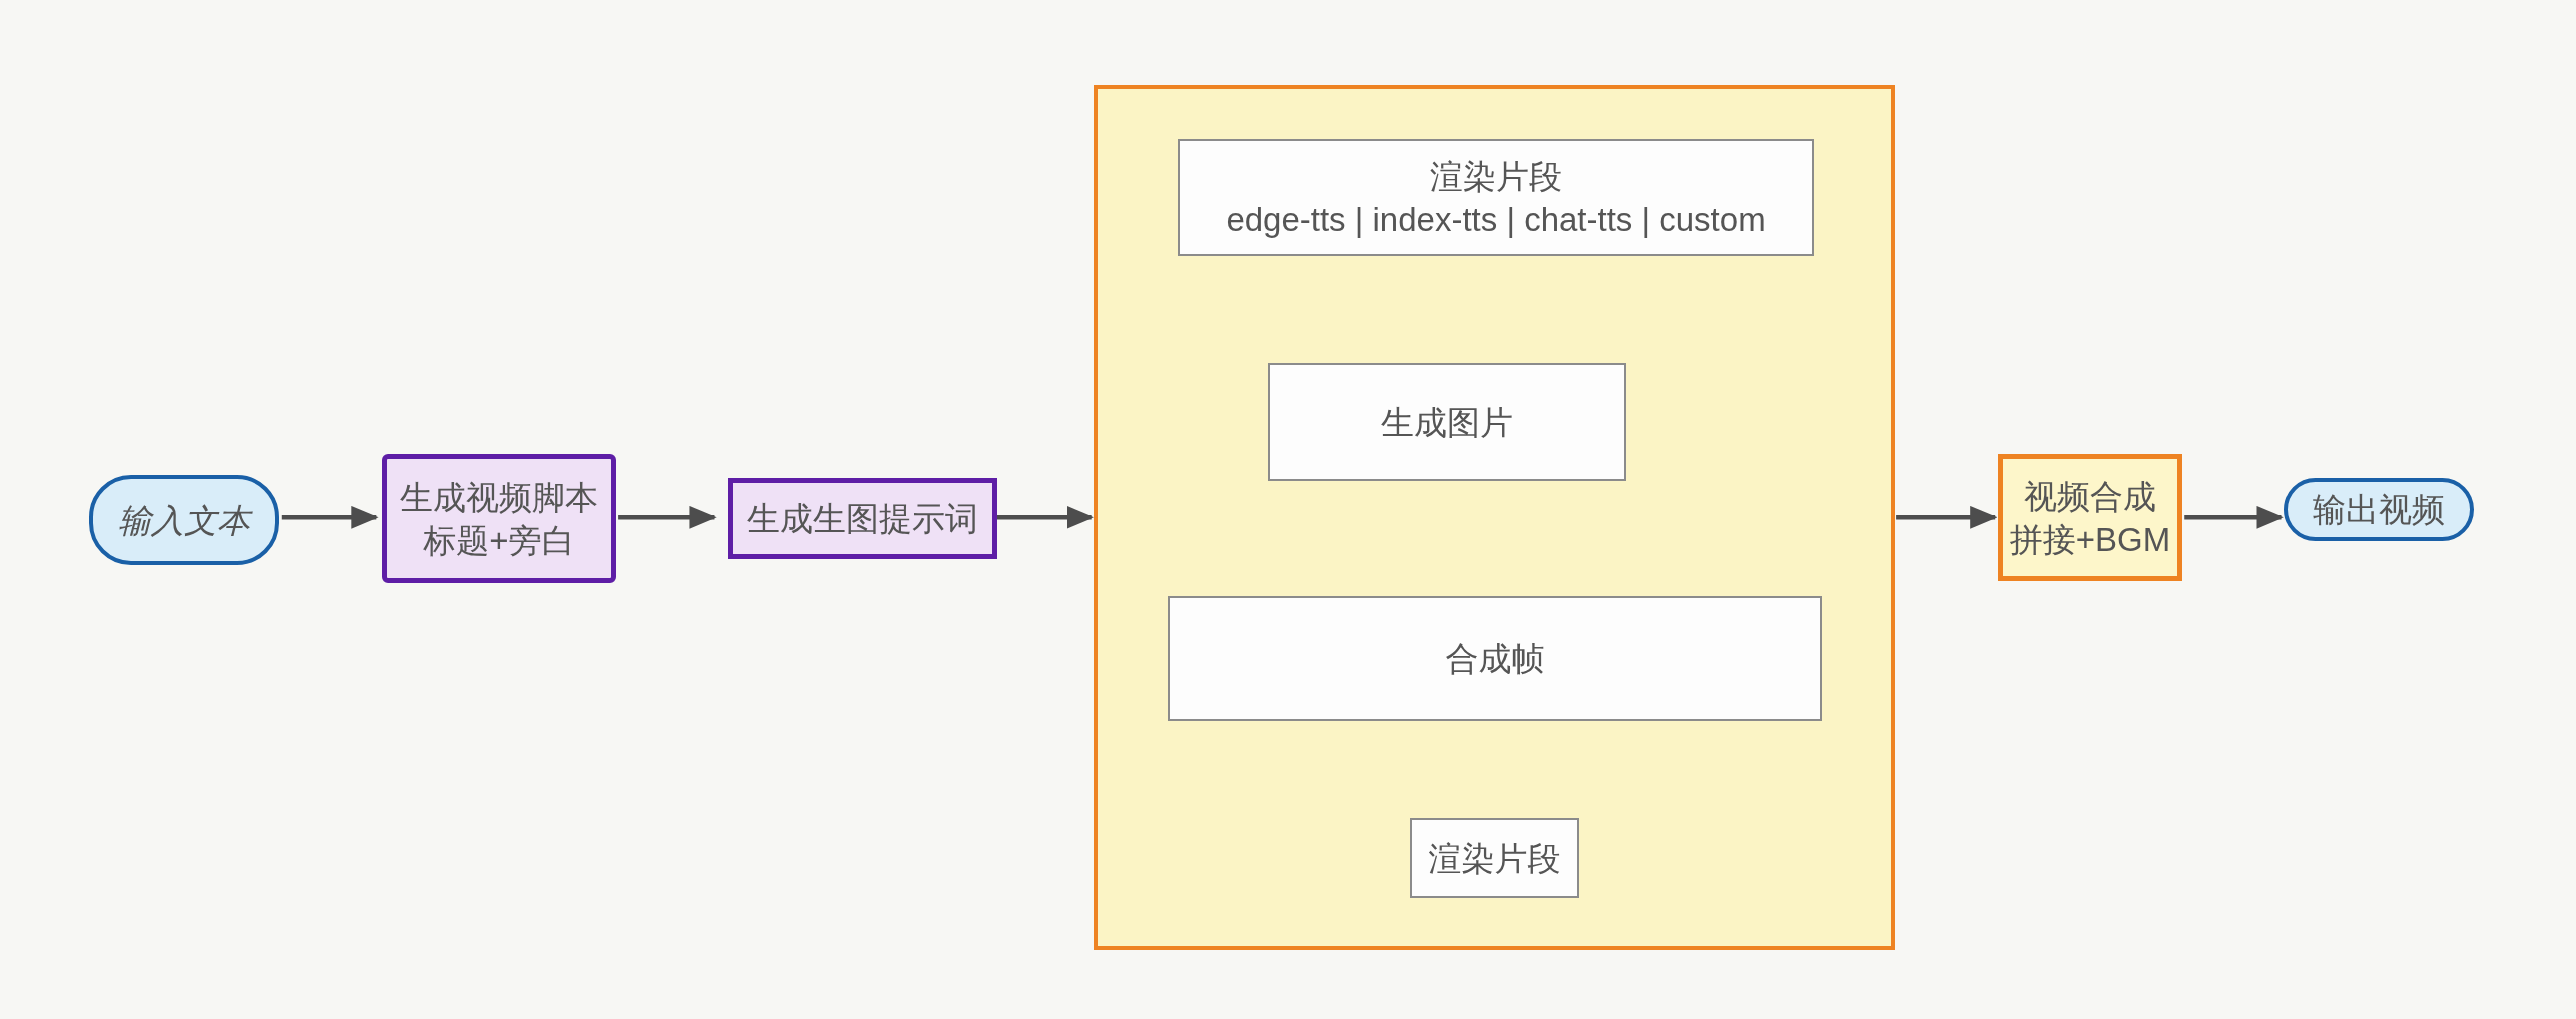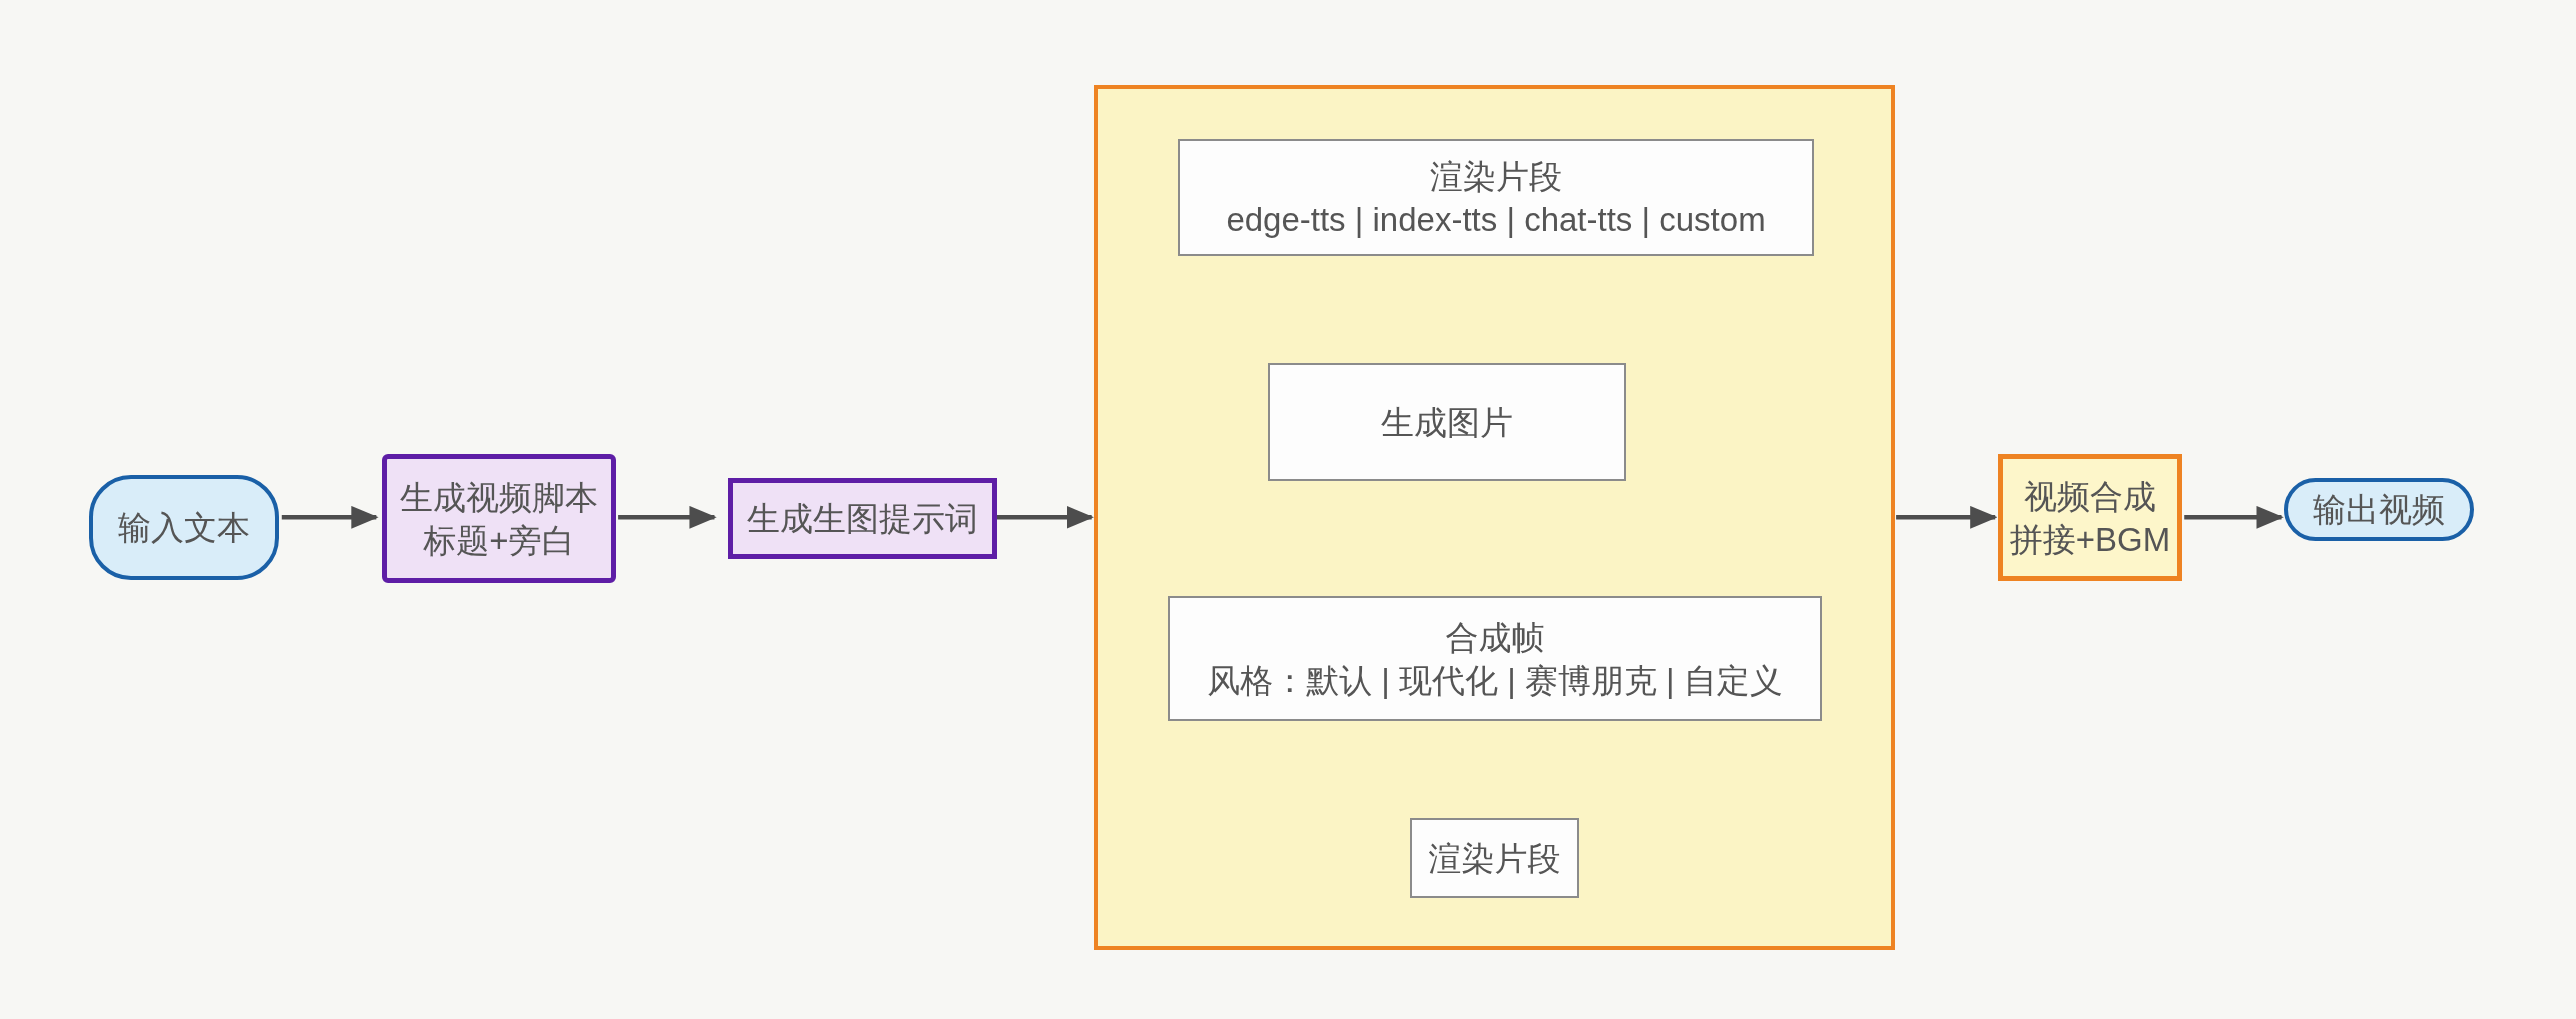--- a/index.html
+++ b/index.html
@@ -80,21 +80,21 @@
     <line x1="1091" y1="569" x2="1201" y2="569" marker-end="url(#ah)"></line>
     <line x1="1644" y1="283" x2="1644" y2="396" marker-end="url(#ah)"></line>
     <line x1="1644" y1="530" x2="1644" y2="643" marker-end="url(#ah)"></line>
     <line x1="1644" y1="785" x2="1644" y2="897" marker-end="url(#ah)"></line>
     <line x1="2086" y1="569" x2="2195" y2="569" marker-end="url(#ah)"></line>
     <line x1="2403" y1="569" x2="2510" y2="569" marker-end="url(#ah)"></line>
   </svg>
 
   <div class="node group" style="left:1094px; top:85px; width:801px; height:865px;"></div>
 
-  <div class="node pill" style="left:89px; top:475px; width:190px; height:105px;">
+  <div class="node pill" style="left:89px; top:475px; width:190px; height:90px;font-style:italic;">
     <span>输入文本</span>
   </div>
 
   <div class="node purple" style="left:382px; top:454px; width:234px; height:129px;border-radius:6px;">
     <span>生成视频脚本</span>
     <span>标题+旁白</span>
   </div>
 
   <div class="node purple" style="left:728px; top:478px; width:269px; height:81px;">
     <span>生成生图提示词</span>
@@ -104,21 +104,20 @@
     <span>渲染片段</span>
     <span>edge-tts | index-tts | chat-tts | custom</span>
   </div>
 
   <div class="node white" style="left:1268px; top:363px; width:358px; height:118px;">
     <span>生成图片</span>
   </div>
 
   <div class="node white" style="left:1168px; top:587px; width:654px; height:125px;margin-top:9px;">
     <span>合成帧</span>
-    <span>风格：默认 | 现代化 | 赛博朋克 | 自定义</span>
   </div>
 
   <div class="node orange" style="left:1998px; top:454px; width:184px; height:127px;">
     <span>视频合成</span>
     <span>拼接+BGM</span>
   </div>
 
   <div class="node white" style="left:1410px; top:818px; width:169px; height:80px;">
     <span>渲染片段</span>
   </div>

